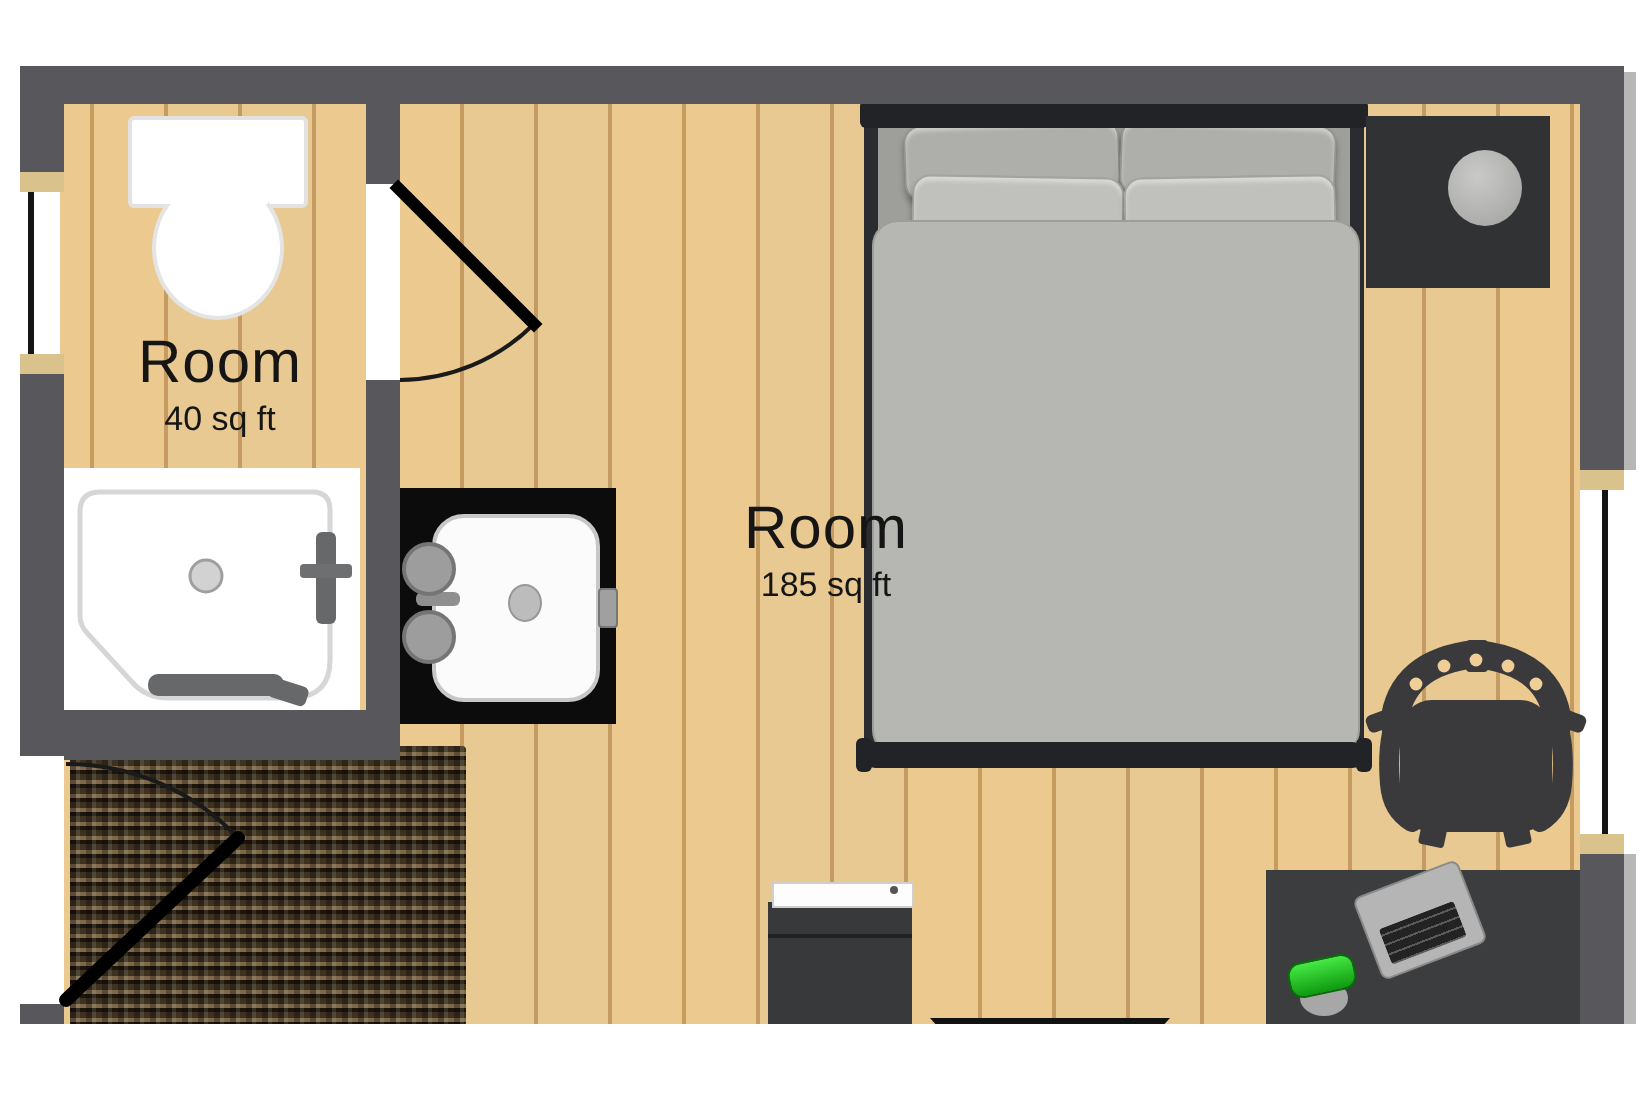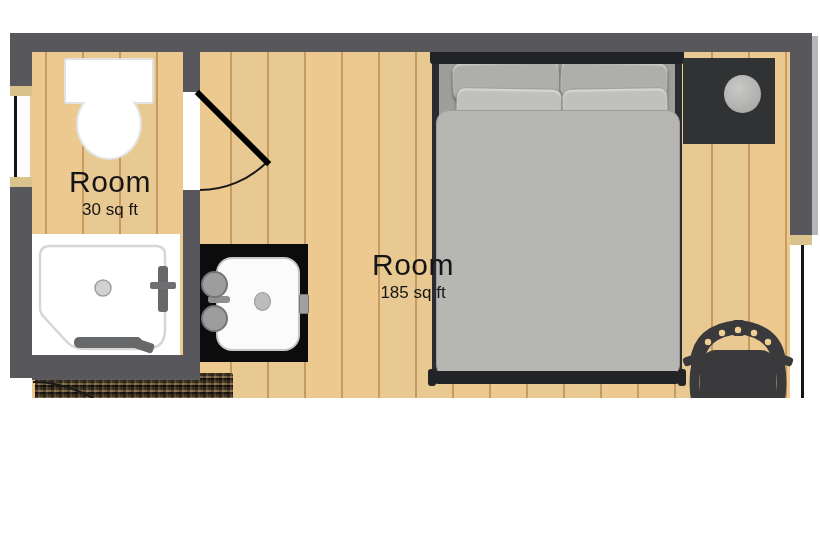--- a/index.html
+++ b/index.html
@@ -1,16 +1,16 @@
 <!DOCTYPE html>
 <html><head>
 <meta charset="utf-8">
 <style>
   html,body{margin:0;padding:0;background:#ffffff;}
-  .stage{position:relative;width:820px;height:398px;background:#ffffff;overflow:hidden;
+  .stage{position:relative;width:820px;height:512px;background:#ffffff;overflow:hidden;
          font-family:"Liberation Sans", sans-serif;}
   .abs{position:absolute;}
   
   .floor{left:10px;top:33px;width:802px;height:505px;
     background-color:#f0cf97;
     background-image:
       repeating-linear-gradient(90deg, rgba(150,100,40,0) 0 35px, rgba(150,100,40,.45) 35px 37px),
       repeating-linear-gradient(90deg, rgba(230,190,130,.35) 0 74px, rgba(0,0,0,.03) 74px 148px);}
   
   .wall{background:#58585c;}
@@ -146,20 +146,20 @@
       <circle cx="754" cy="333" r="3.2" fill="#f0cf97"></circle>
       <circle cx="768" cy="342" r="3.2" fill="#f0cf97"></circle>
       <rect x="700" y="350" width="76" height="66" rx="16" fill="#3a3a3c"></rect>
       <rect x="710" y="412" width="13" height="11" rx="2" fill="#3a3a3c" transform="rotate(12 716 417)"></rect>
       <rect x="752" y="412" width="13" height="11" rx="2" fill="#3a3a3c" transform="rotate(-12 758 417)"></rect>
     </g>
   </svg>
 
   <div class="abs label" style="left:35px;top:166px;width:150px;">
     <div class="big">Room</div>
-    <div class="small">30 sq ft</div>
+    <div class="small">40 sq ft</div>
   </div>
   <div class="abs label" style="left:338px;top:249px;width:150px;">
     <div class="big">Room</div>
     <div class="small">185 sq ft</div>
   </div>
 
 </div>
 
 </body></html>

